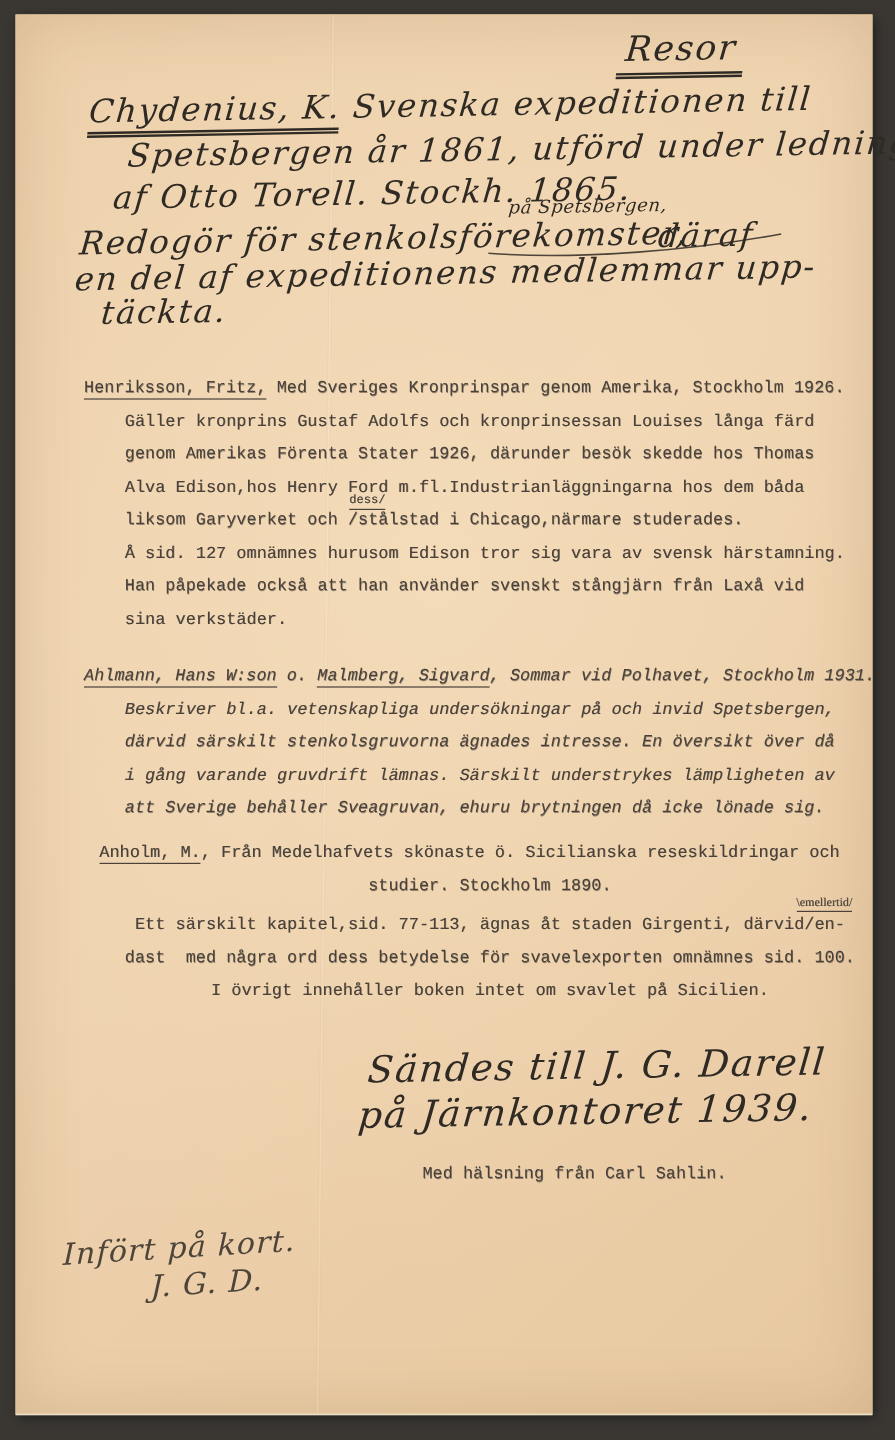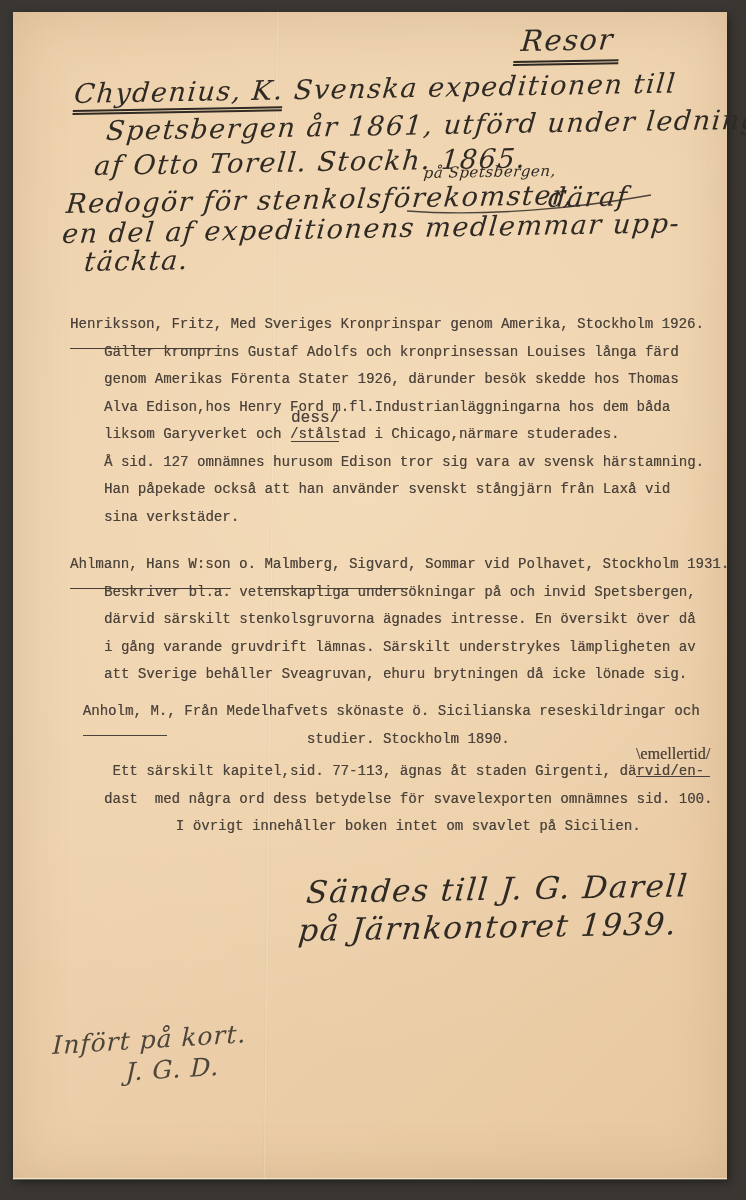--- a/index.html
+++ b/index.html
@@ -64,27 +64,27 @@
     position:absolute;
     font-family:"Liberation Mono", "DejaVu Sans Mono", monospace;
     font-size:14px; line-height:27.5px;
     color:#4a423a;
     white-space:pre;
     text-shadow:0.4px 0.4px 0.5px rgba(74,66,58,0.55);
     letter-spacing:0.05px;
   }
   .typed { left:57px; }
   .sec1 { top:299px; }
-  .sec2 { top:539px; }
+  .sec2 { top:539px;font-style:italic; }
   .sec3 { top:686px;text-align:center; }
   .tline.ind1 { padding-left:34px; }
   .tline.gap { margin-top:5px; }
-  .ul { border-bottom:1.4px solid #4a423a; padding-bottom:16px; }
+  .ul { border-bottom:1.4px solid #4a423a; padding-bottom:0; }
   .above { position:relative; display:inline-block; width:0; height:0; vertical-align:baseline; }
-  .above > span { position:absolute; white-space:nowrap; font-size:16px; line-height:13px; }
+  .above > span { position:absolute; white-space:nowrap; font-size:10px; line-height:13px; }
   .above-l > span { left:1px; top:-26px; }
   .above-r > span { right:-40px; top:-28px;font-family:Liberation Serif, serif; }
   .typed-line-solo { left:339px; top:954px; }
 </style>
 </head>
 <body>
 
 <div class="scan">
   <div class="paper">
 
@@ -108,20 +108,21 @@
 
     <div class="typed sec1"><div class="tline ind0"><span class="ul">Henriksson, Fritz,</span><span> Med Sveriges Kronprinspar genom Amerika, Stockholm 1926.</span></div><div class="tline ind1"><span>Gäller kronprins Gustaf Adolfs och kronprinsessan Louises långa färd</span></div><div class="tline ind1"><span>genom Amerikas Förenta Stater 1926, därunder besök skedde hos Thomas</span></div><div class="tline ind1"><span>Alva Edison,hos Henry Ford m.fl.Industrianläggningarna hos dem båda</span></div><div class="tline ind1"><span>liksom Garyverket och </span><span class="above above-l"><span class="ul">dess/</span></span><span>/stålstad i Chicago,närmare studerades.</span></div><div class="tline ind1"><span>Å sid. 127 omnämnes hurusom Edison tror sig vara av svensk härstamning.</span></div><div class="tline ind1"><span>Han påpekade också att han använder svenskt stångjärn från Laxå vid</span></div><div class="tline ind1"><span>sina verkstäder.</span></div></div>
     <div class="typed sec2"><div class="tline ind0"><span class="ul">Ahlmann, Hans W:son</span><span> o. </span><span class="ul">Malmberg, Sigvard</span><span>, Sommar vid Polhavet, Stockholm 1931.</span></div><div class="tline ind1"><span>Beskriver bl.a. vetenskapliga undersökningar på och invid Spetsbergen,</span></div><div class="tline ind1"><span>därvid särskilt stenkolsgruvorna ägnades intresse. En översikt över då</span></div><div class="tline ind1"><span>i gång varande gruvdrift lämnas. Särskilt understrykes lämpligheten av</span></div><div class="tline ind1"><span>att Sverige behåller Sveagruvan, ehuru brytningen då icke lönade sig.</span></div></div>
     <div class="typed sec3"><div class="tline ind0"><span class="ul">Anholm, M.</span><span>, Från Medelhafvets skönaste ö. Sicilianska reseskildringar och</span></div><div class="tline ind1"><span>studier. Stockholm 1890.</span></div><div class="tline ind1 gap"><span>Ett särskilt kapitel,sid. 77-113, ägnas åt staden Girgenti, därvid</span><span class="above above-r"><span class="ul">\emellertid/</span></span><span>/en-</span></div><div class="tline ind1"><span>dast  med några ord dess betydelse för svavelexporten omnämnes sid. 100.</span></div><div class="tline ind1"><span>I övrigt innehåller boken intet om svavlet på Sicilien.</span></div></div>
 
     <div>
       <div class="hand ch-l1">Sändes till J. G. Darell</div>
       <div class="hand ch-l2">på Järnkontoret 1939.</div>
     </div>
 
+    <div class="typed-line-solo">Med hälsning från Carl Sahlin.</div>
 
     <div class="bnote">
       <div>Infört på kort.</div>
       <div class="bn2">J. G. D.</div>
     </div>
 
   </div>
 </div>
 
 </body></html>

